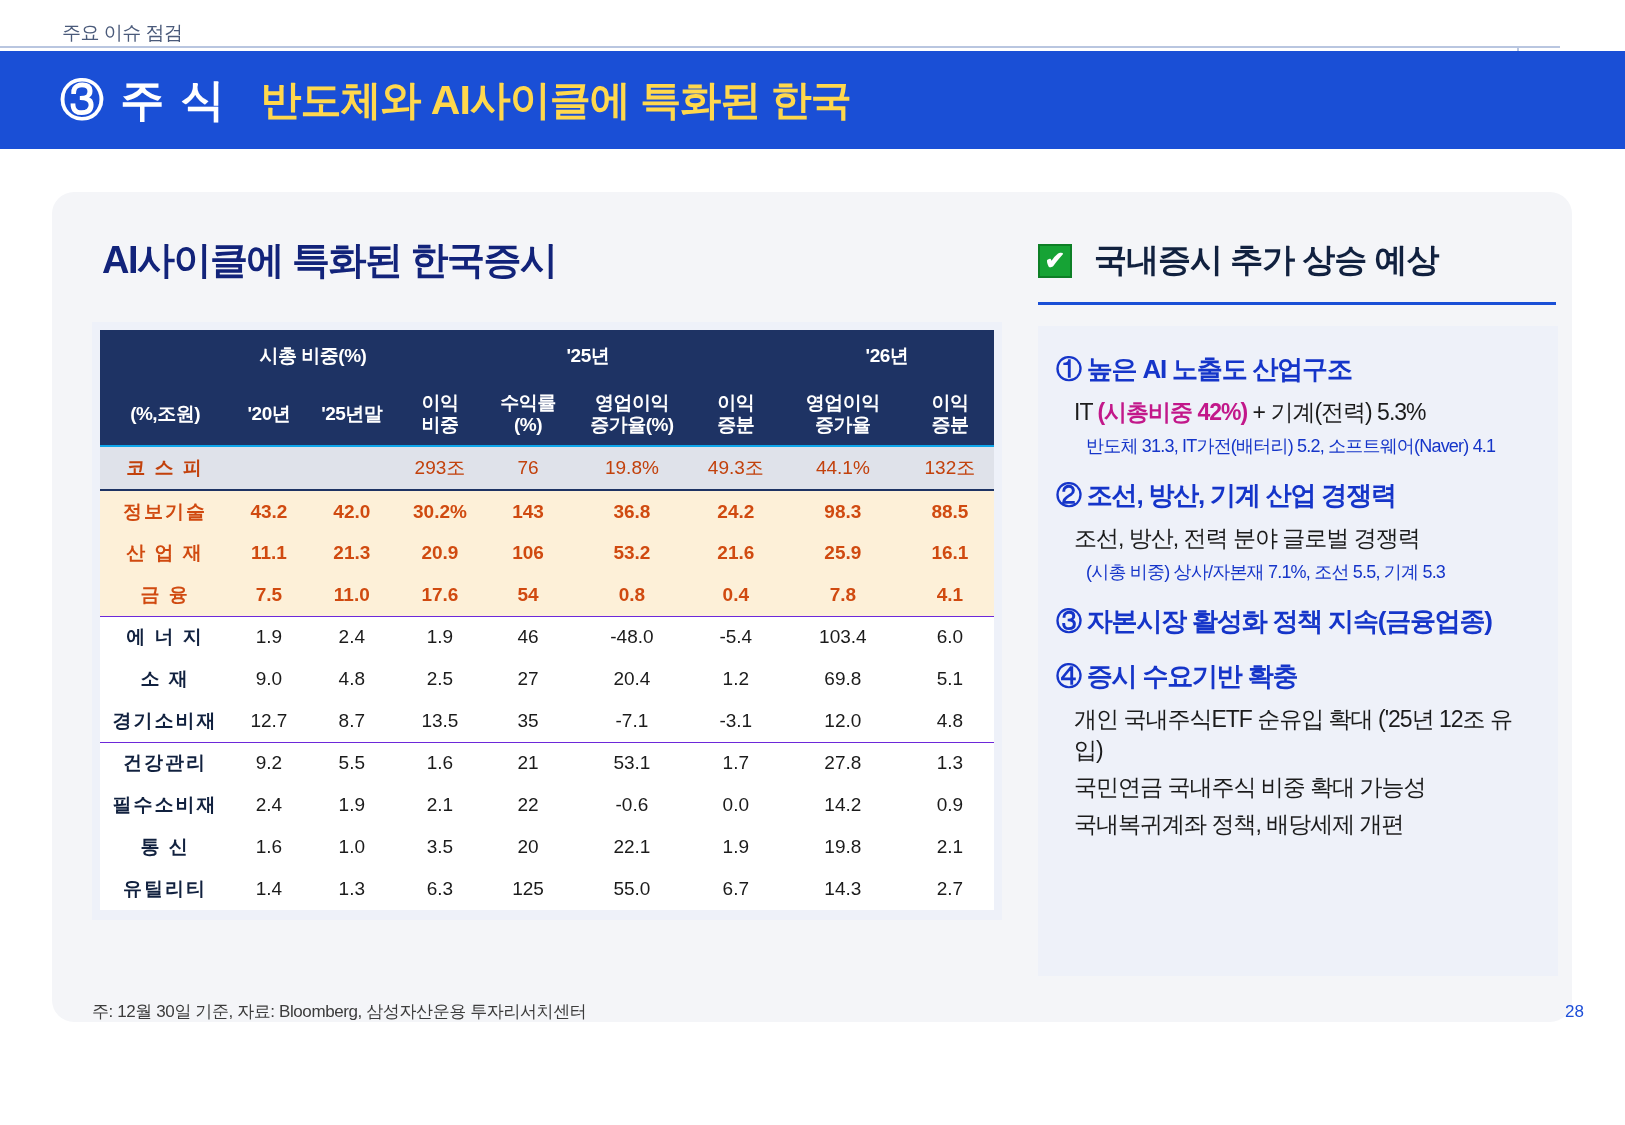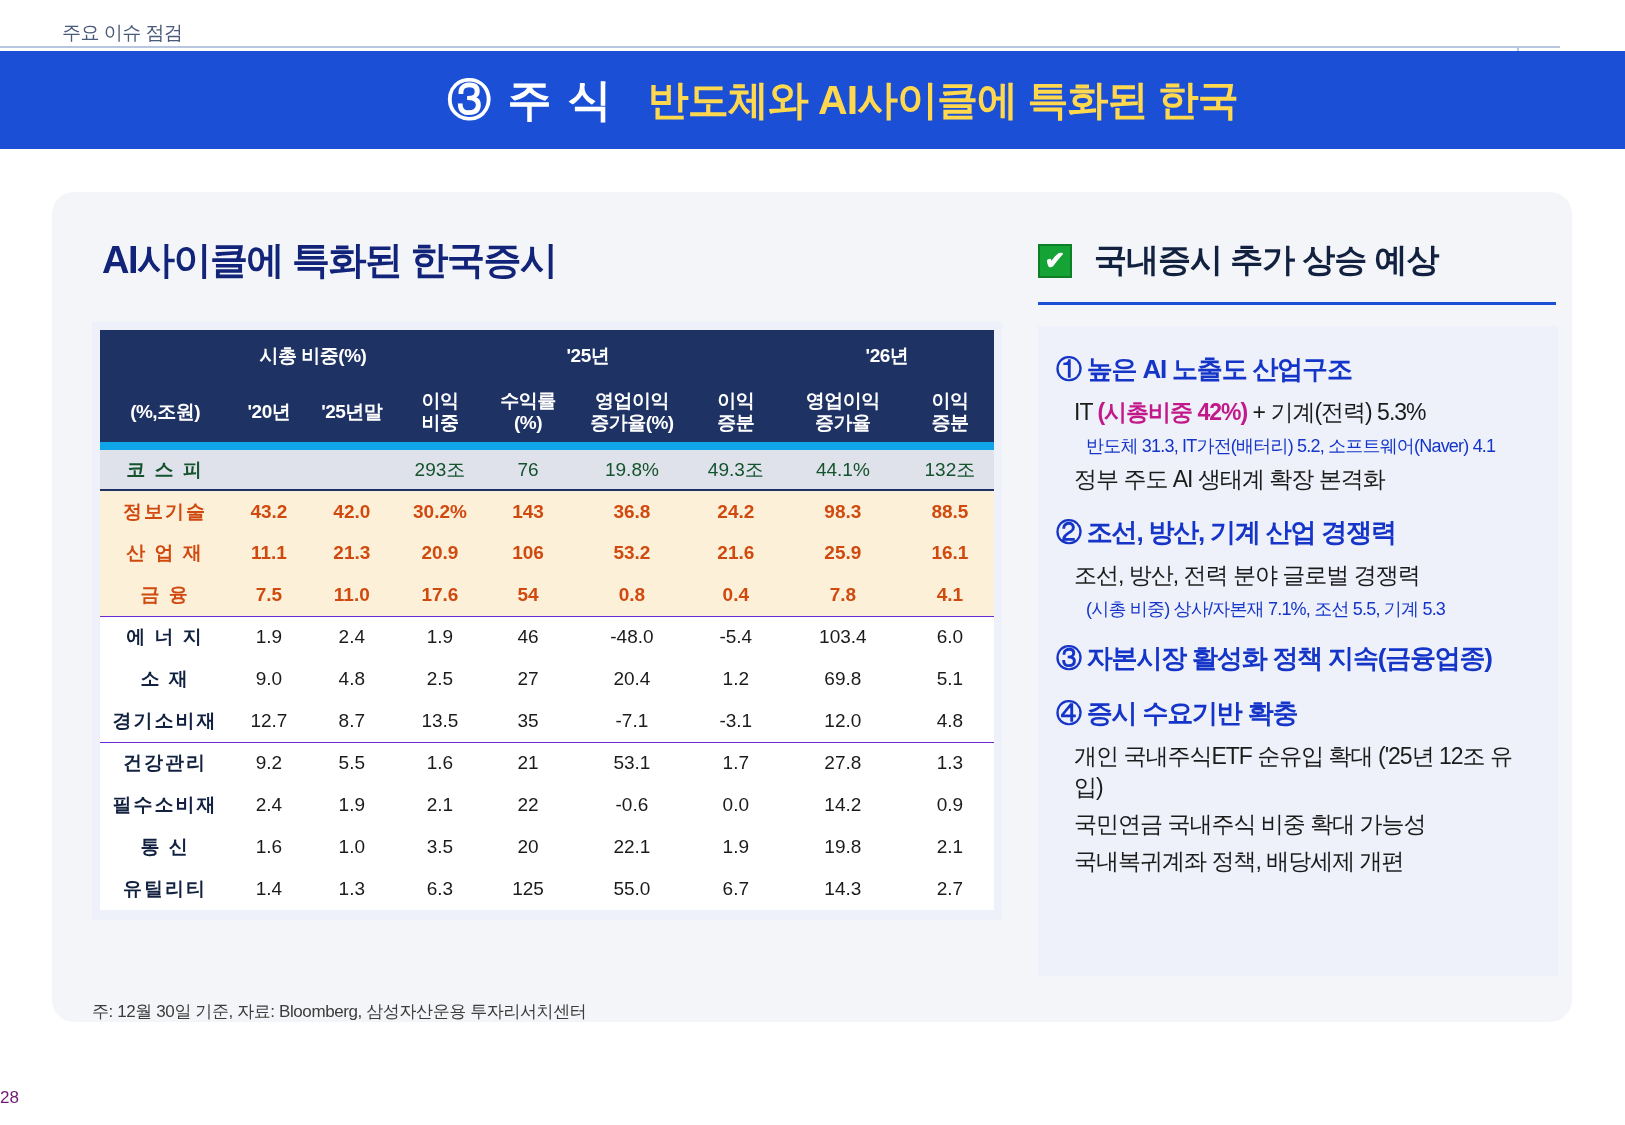--- a/index.html
+++ b/index.html
@@ -36,21 +36,20 @@
     width: 2px; height: 62px;
     background: #b9c6e0;
   }
   .titlebar {
     position: absolute;
     left: 0; top: 51px;
     width: 1625px; height: 98px;
     background: #1a4fd6;
     display: flex;
     align-items: center;
-    justify-content: center;
   }
   .titlebar .num {
     color: #ffffff;
     font-size: 44px;
     font-weight: bold;
     margin-left: 60px;
     letter-spacing: 2px;
   }
   .titlebar .subtitle {
     color: #ffd84d;
@@ -113,22 +112,22 @@
   .rowlabel {
     font-weight: bold;
     color: #11213f;
     letter-spacing: 2px;
     font-size: 20px;
   }
   tbody td { border-top: 1px solid #d3d8e6; }
   tbody tr.kospi td {
     background: #dfe2ea;
     font-size: 19px;
-    color: #14532d;
-    border-top: 8px solid #0ea5e9;
+    color: #c2410c;
+    border-top: 2px solid #0ea5e9;
     border-bottom: 2px solid #1e3364;
     height: 44px;
   }
   tbody tr.hi td {
     background: #fdf0d8;
     color: #d04a10;
     font-weight: bold;
     height: 42px;
   }
   tbody tr.hi td.lab { color: #d04a10; }
@@ -199,24 +198,24 @@
   .blk-sub {
     font-size: 18px;
     color: #1535c9;
     letter-spacing: -0.8px;
     margin: 4px 0 6px 30px;
   }
   .magenta { color: #c2188a; font-weight: bold; }
 
   .pagenum {
     position: absolute;
-    left: 0; right: 0; top: 1088px;
-    text-align: left;
+    left: 0; right: 0; top: 1002px;
+    text-align: right;
     font-size: 17px;
-    color: #701a75;
+    color: #1d4ed8;
   }
 </style>
 </head>
 <body>
 
 <div class="slide">
 
   <div class="eyebrow">주요 이슈 점검</div>
   <div class="header-rule"></div>
   <div class="header-rule-right"></div>
@@ -412,21 +411,20 @@
     <span class="chk">✔</span>
     <span class="rh-text">국내증시 추가 상승 예상</span>
   </div>
   <div class="right-rule"></div>
 
   <div class="right-body">
     <div class="blk">
       <div class="blk-title">① 높은 AI 노출도  산업구조</div>
       <div class="blk-line"><span>IT </span><span class="magenta">(시총비중 42%)</span><span> + 기계(전력) 5.3%</span></div>
       <div class="blk-sub">반도체 31.3, IT가전(배터리) 5.2, 소프트웨어(Naver) 4.1</div>
-      <div class="blk-line">정부 주도 AI 생태계 확장 본격화</div>
     </div>
     <div class="blk">
       <div class="blk-title">② 조선, 방산, 기계 산업 경쟁력</div>
       <div class="blk-line">조선, 방산, 전력 분야 글로벌 경쟁력</div>
       <div class="blk-sub">(시총 비중) 상사/자본재 7.1%, 조선 5.5, 기계 5.3</div>
     </div>
     <div class="blk">
       <div class="blk-title">③ 자본시장 활성화 정책 지속(금융업종)</div>
     </div>
     <div class="blk">

